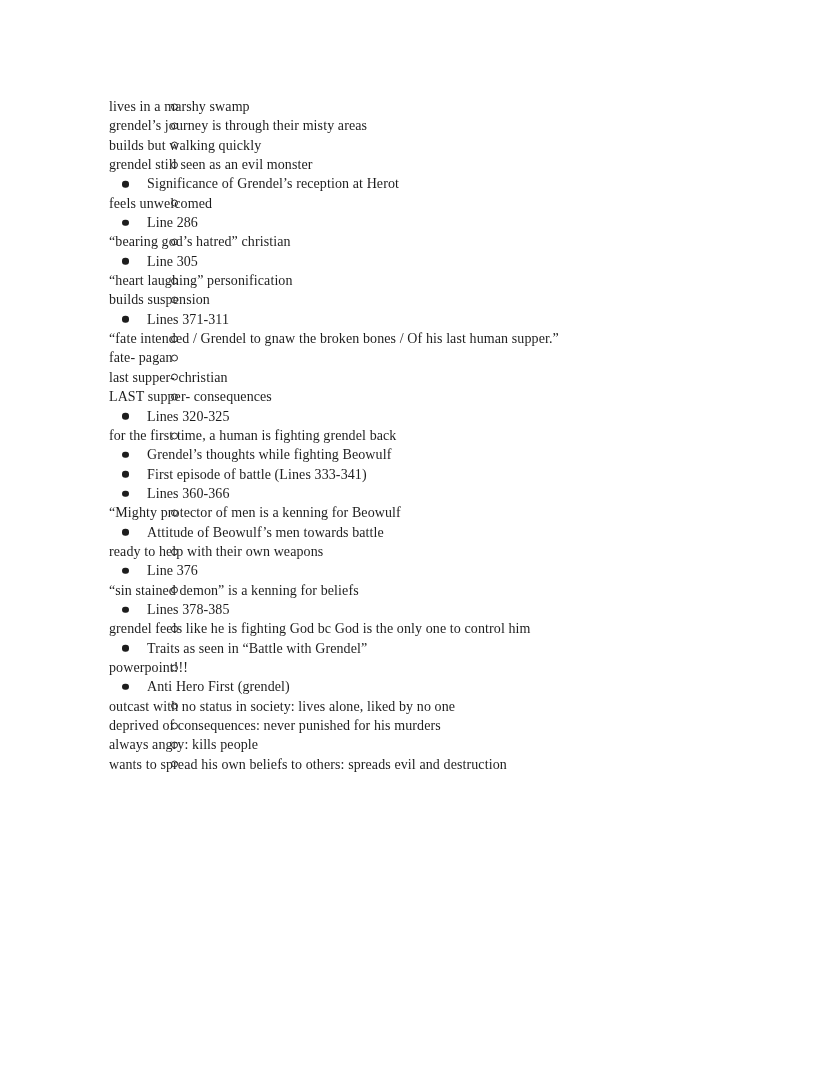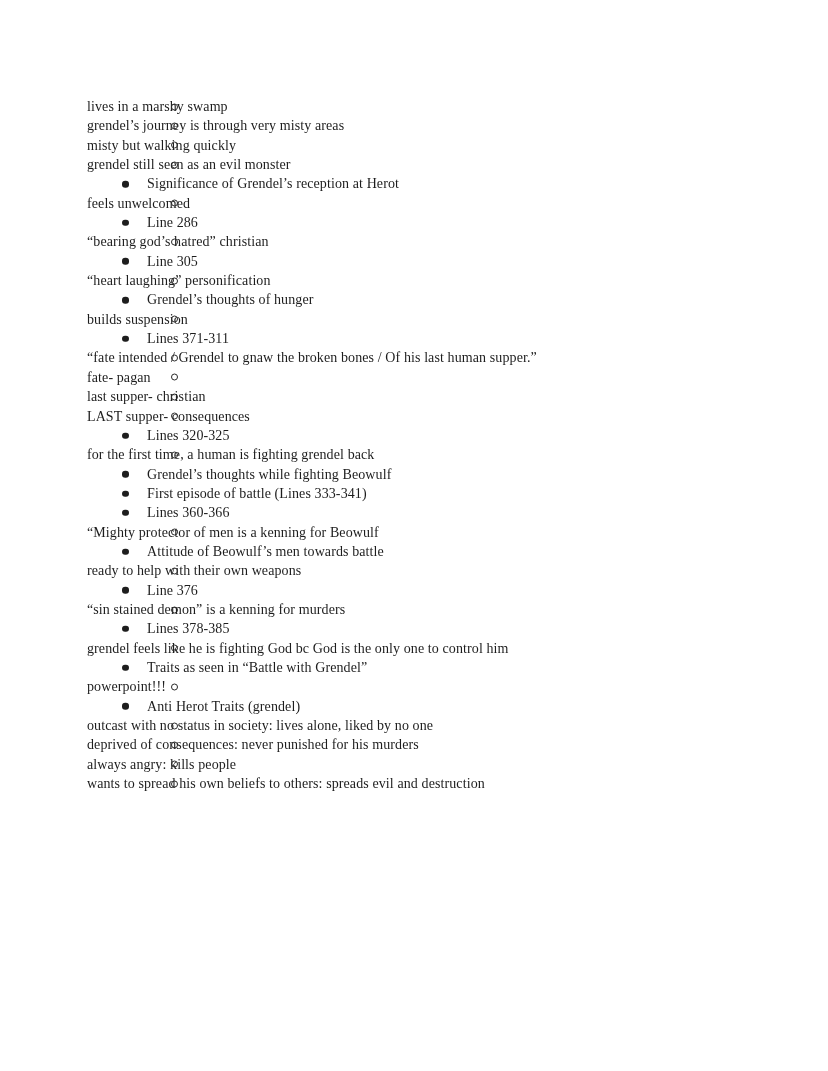--- a/index.html
+++ b/index.html
@@ -23,21 +23,21 @@
     left: 0;
     right: 0;
   }
   .row {
     position: relative;
     height: 19.35px;
     line-height: 19.35px;
     white-space: pre;
   }
   .row.l1 { padding-left: 147px; }
-  .row.l2 { padding-left: 87px; }
+  .row.l2 { padding-left: 109px; }
   .bullet {
     position: absolute;
     top: 50%;
     transform: translateY(-50%);
     box-sizing: border-box;
     border-radius: 50%;
   }
   .l1 .bullet {
     left: 122px;
     width: 6.5px;
@@ -54,49 +54,48 @@
   .txt {
     letter-spacing: 0.1px;
   }
 </style>
 </head>
 <body>
 
 <div class="page">
   <div class="notes-list" id="notes-list">
       <div class="row l2"><span class="bullet"></span><span class="txt">lives in a marshy swamp</span></div>
-      <div class="row l2"><span class="bullet"></span><span class="txt">grendel’s journey is through very misty areas</span></div>
-      <div class="row l2"><span class="bullet"></span><span class="txt">misty but walking quickly</span></div>
+      <div class="row l2"><span class="bullet"></span><span class="txt">grendel’s journey is through their misty areas</span></div>
+      <div class="row l2"><span class="bullet"></span><span class="txt">builds but walking quickly</span></div>
       <div class="row l2"><span class="bullet"></span><span class="txt">grendel still seen as an evil monster</span></div>
       <div class="row l1"><span class="bullet"></span><span class="txt">Significance of Grendel’s reception at Herot</span></div>
       <div class="row l2"><span class="bullet"></span><span class="txt">feels unwelcomed</span></div>
       <div class="row l1"><span class="bullet"></span><span class="txt">Line 286</span></div>
       <div class="row l2"><span class="bullet"></span><span class="txt">“bearing god’s hatred” christian</span></div>
       <div class="row l1"><span class="bullet"></span><span class="txt">Line 305</span></div>
       <div class="row l2"><span class="bullet"></span><span class="txt">“heart laughing” personification</span></div>
-      <div class="row l1"><span class="bullet"></span><span class="txt">Grendel’s thoughts of hunger</span></div>
       <div class="row l2"><span class="bullet"></span><span class="txt">builds suspension</span></div>
       <div class="row l1"><span class="bullet"></span><span class="txt">Lines 371-311</span></div>
       <div class="row l2"><span class="bullet"></span><span class="txt">“fate intended / Grendel to gnaw the broken bones / Of his last human supper.”</span></div>
       <div class="row l2"><span class="bullet"></span><span class="txt">fate- pagan</span></div>
       <div class="row l2"><span class="bullet"></span><span class="txt">last supper- christian</span></div>
       <div class="row l2"><span class="bullet"></span><span class="txt">LAST supper- consequences</span></div>
       <div class="row l1"><span class="bullet"></span><span class="txt">Lines 320-325</span></div>
       <div class="row l2"><span class="bullet"></span><span class="txt">for the first time, a human is fighting grendel back</span></div>
       <div class="row l1"><span class="bullet"></span><span class="txt">Grendel’s thoughts while fighting Beowulf</span></div>
       <div class="row l1"><span class="bullet"></span><span class="txt">First episode of battle (Lines 333-341)</span></div>
       <div class="row l1"><span class="bullet"></span><span class="txt">Lines 360-366</span></div>
       <div class="row l2"><span class="bullet"></span><span class="txt">“Mighty protector of men is a kenning for Beowulf</span></div>
       <div class="row l1"><span class="bullet"></span><span class="txt">Attitude of Beowulf’s men towards battle</span></div>
       <div class="row l2"><span class="bullet"></span><span class="txt">ready to help with their own weapons</span></div>
       <div class="row l1"><span class="bullet"></span><span class="txt">Line 376</span></div>
-      <div class="row l2"><span class="bullet"></span><span class="txt">“sin stained demon” is a kenning for murders</span></div>
+      <div class="row l2"><span class="bullet"></span><span class="txt">“sin stained demon” is a kenning for beliefs</span></div>
       <div class="row l1"><span class="bullet"></span><span class="txt">Lines 378-385</span></div>
       <div class="row l2"><span class="bullet"></span><span class="txt">grendel feels like he is fighting God bc God is the only one to control him</span></div>
       <div class="row l1"><span class="bullet"></span><span class="txt">Traits as seen in “Battle with Grendel”</span></div>
       <div class="row l2"><span class="bullet"></span><span class="txt">powerpoint!!!</span></div>
-      <div class="row l1"><span class="bullet"></span><span class="txt">Anti Herot Traits (grendel)</span></div>
+      <div class="row l1"><span class="bullet"></span><span class="txt">Anti Hero First (grendel)</span></div>
       <div class="row l2"><span class="bullet"></span><span class="txt">outcast with no status in society: lives alone, liked by no one</span></div>
       <div class="row l2"><span class="bullet"></span><span class="txt">deprived of consequences: never punished for his murders</span></div>
       <div class="row l2"><span class="bullet"></span><span class="txt">always angry: kills people</span></div>
       <div class="row l2"><span class="bullet"></span><span class="txt">wants to spread his own beliefs to others: spreads evil and destruction</span></div>
     </div>
 </div>
 
 </body></html>

